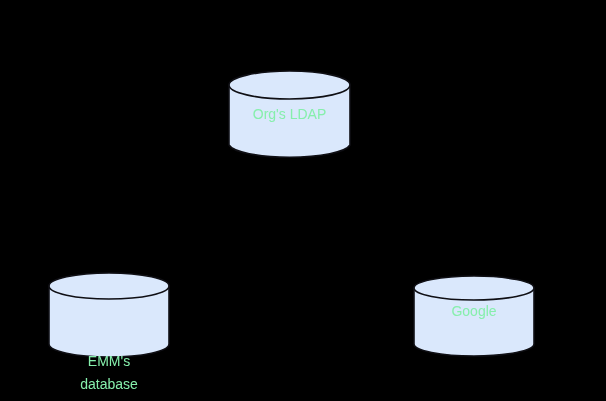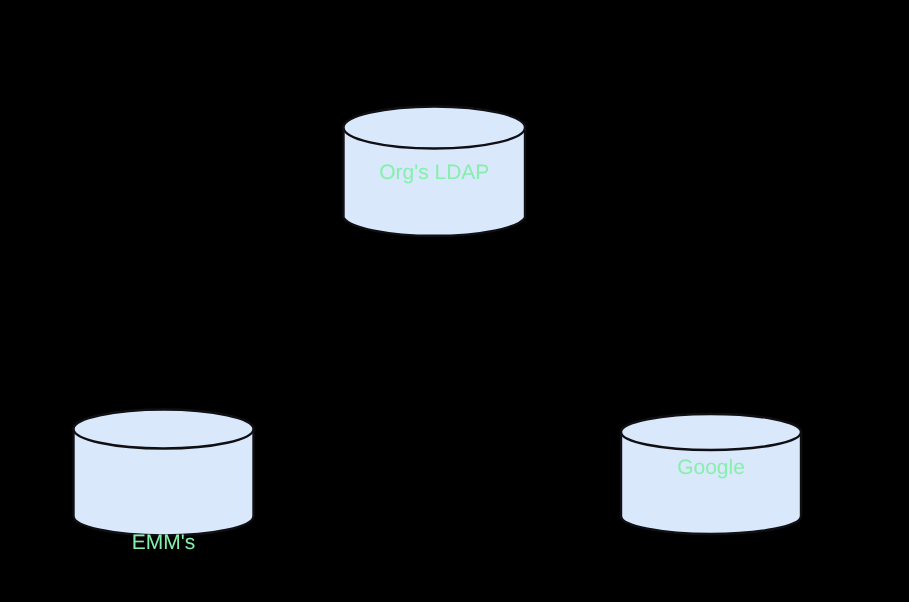--- a/index.html
+++ b/index.html
@@ -96,20 +96,21 @@
     </svg>
     <div class="db-label">Org's LDAP</div>
   </div>
 
   <div class="db-node" id="node-emm">
     <svg width="122" height="86" viewBox="0 0 122 86">
       <path d="M 1 14 L 1 72 A 60 13 0 0 0 121 72 L 121 14 Z" fill="#dae8fc" stroke="#0f0f14" stroke-width="1.6"></path>
       <ellipse cx="61" cy="14" rx="60" ry="13" fill="#dae8fc" stroke="#0f0f14" stroke-width="1.6"></ellipse>
     </svg>
     <div class="db-label">EMM's</div>
+    <div class="db-label" style="top:55px;">database</div>
   </div>
 
   <div class="db-node" id="node-google">
     <svg width="122" height="82" viewBox="0 0 122 82">
       <path d="M 1 13 L 1 69 A 60 12 0 0 0 121 69 L 121 13 Z" fill="#dae8fc" stroke="#0f0f14" stroke-width="1.6"></path>
       <ellipse cx="61" cy="13" rx="60" ry="12" fill="#dae8fc" stroke="#0f0f14" stroke-width="1.6"></ellipse>
     </svg>
     <div class="db-label">Google</div>
   </div>
 

